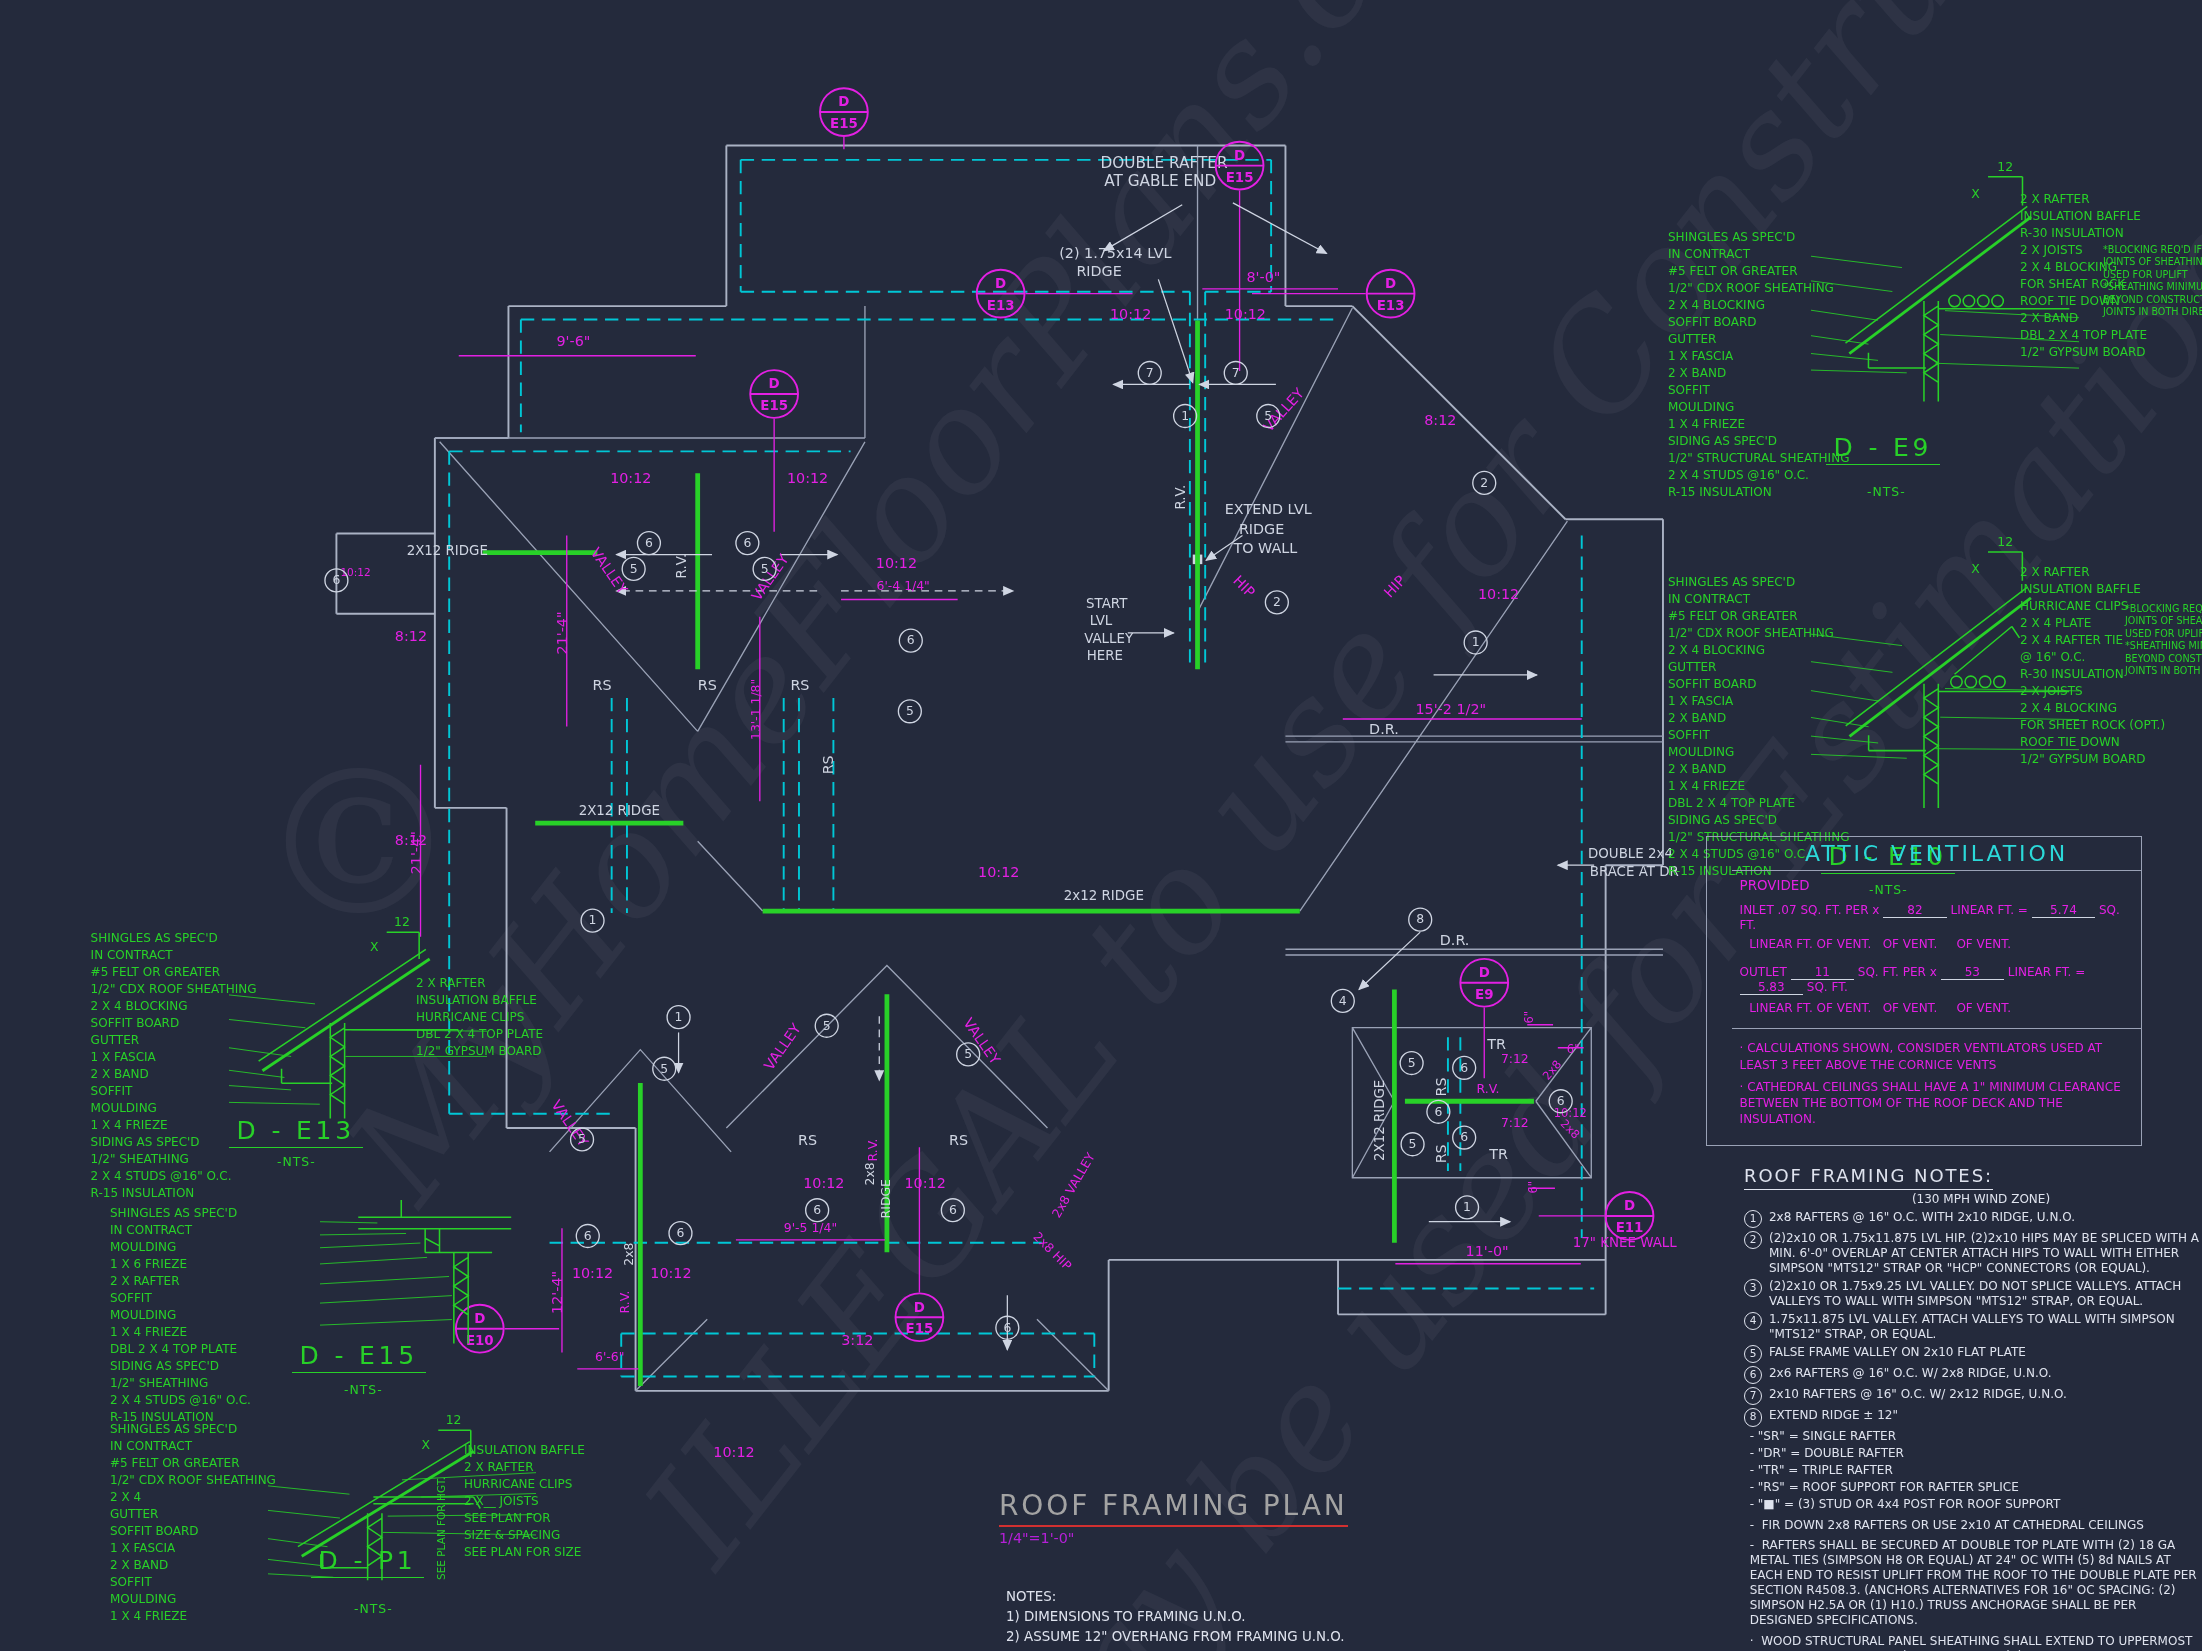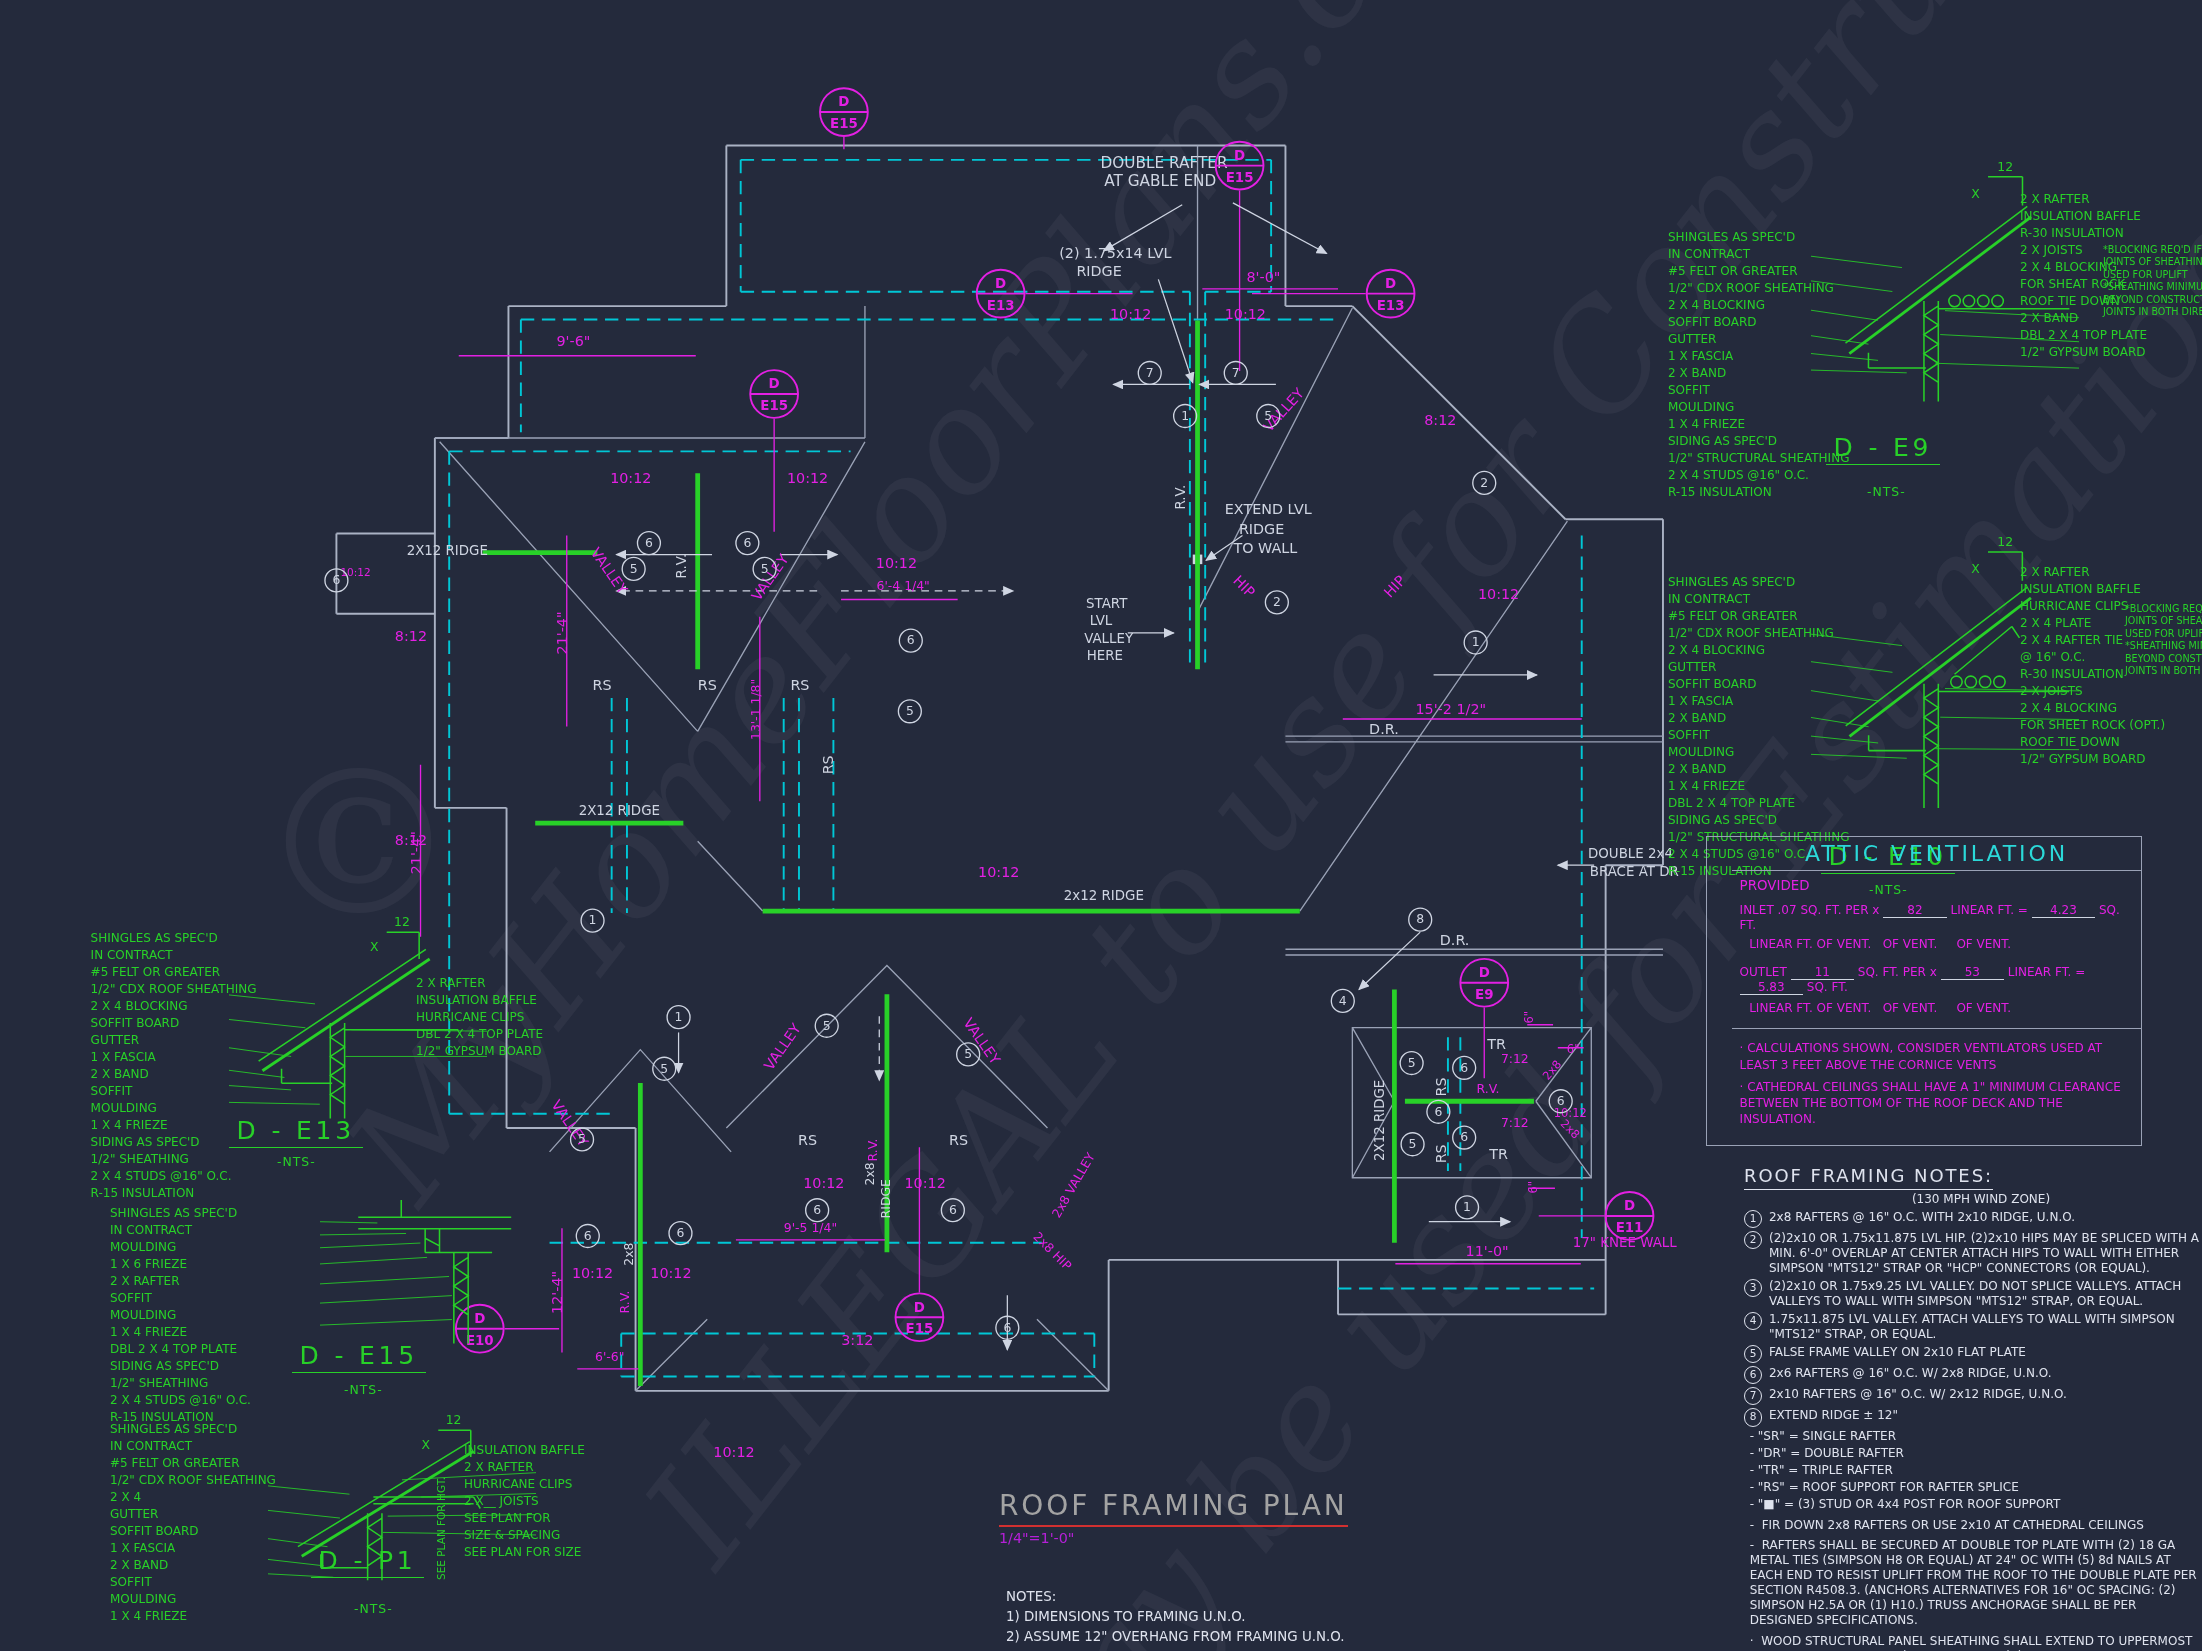--- a/index.html
+++ b/index.html
@@ -570,21 +570,21 @@
   </div>
 
   <div id="attic">
     <div class="ti">ATTIC VENTILATION</div>
     <div class="sec">
       <div class="lbl">PROVIDED</div>
       <div class="row">
         <span>INLET .07 SQ. FT. PER x</span>
         <span class="blank">82</span>
         <span>LINEAR FT. =</span>
-        <span class="blank">4.23</span>
+        <span class="blank">5.74</span>
         <span>SQ. FT.</span>
       </div>
       <div class="row ind">
         <span>LINEAR FT. OF VENT.</span>&nbsp;&nbsp;
         <span>OF VENT.</span>&nbsp;&nbsp;&nbsp;&nbsp;
         <span>OF VENT.</span>
       </div>
       <div class="row" style="margin-top:13.4px;">
         <span>OUTLET</span>
         <span class="blank">11</span>

